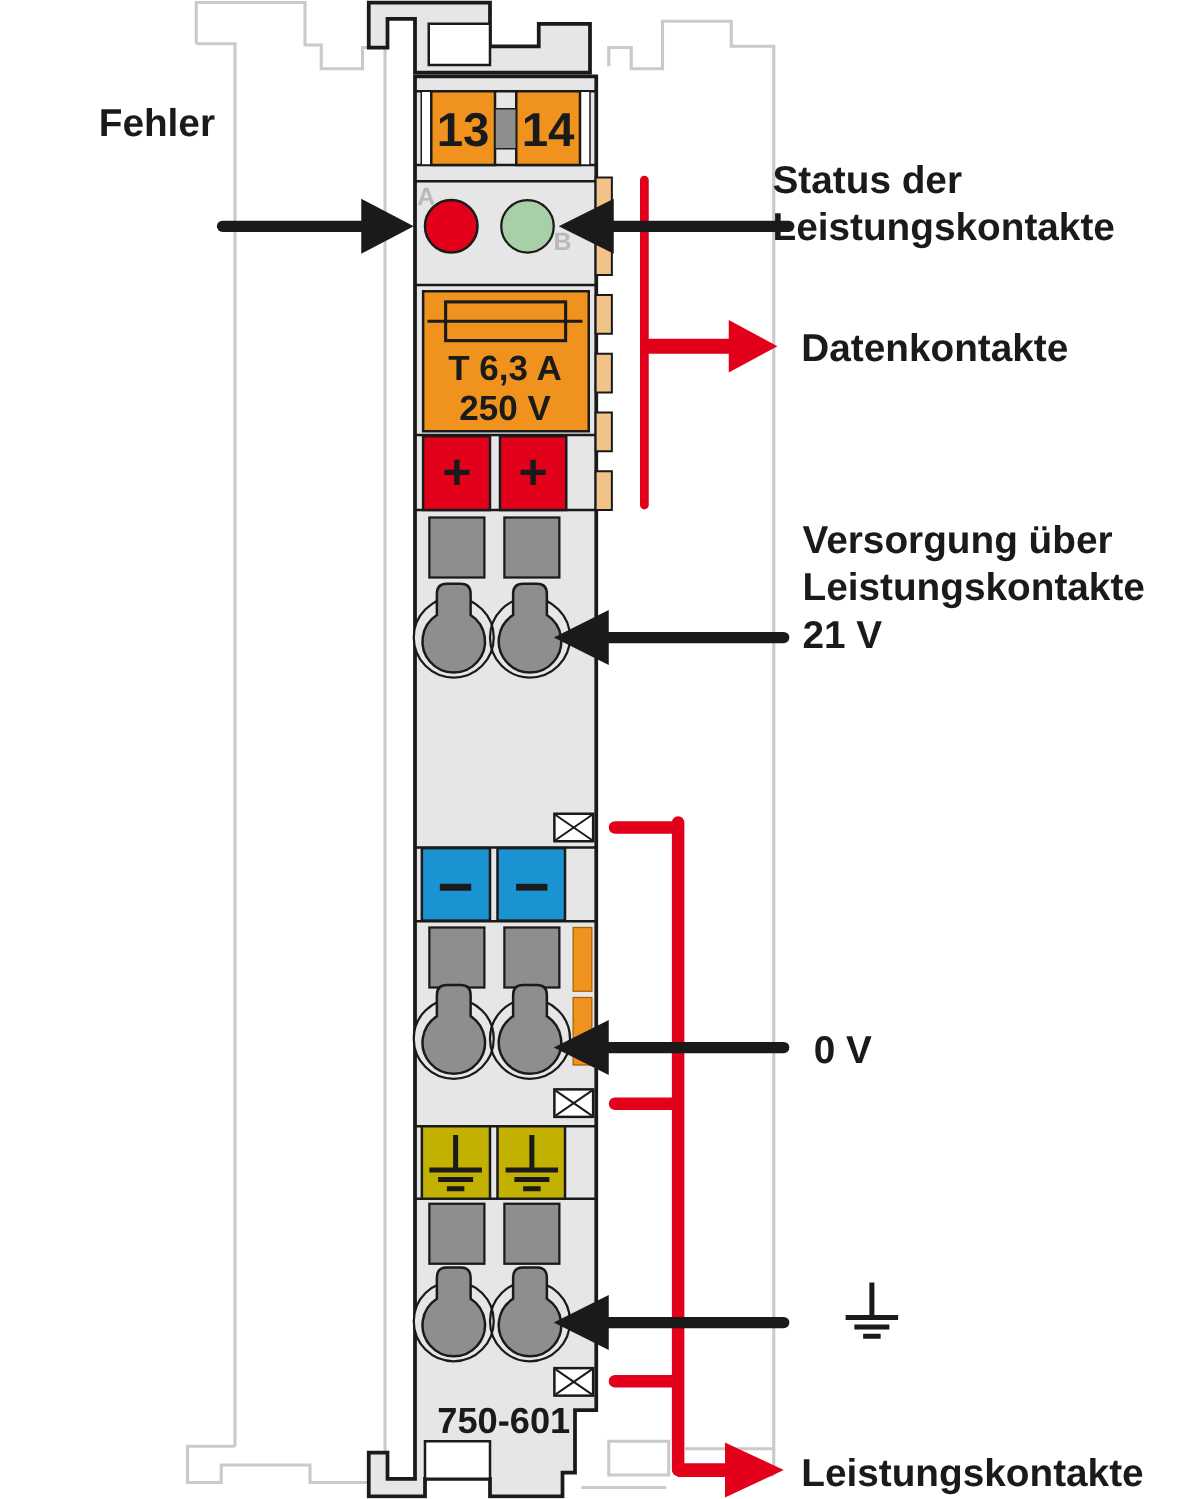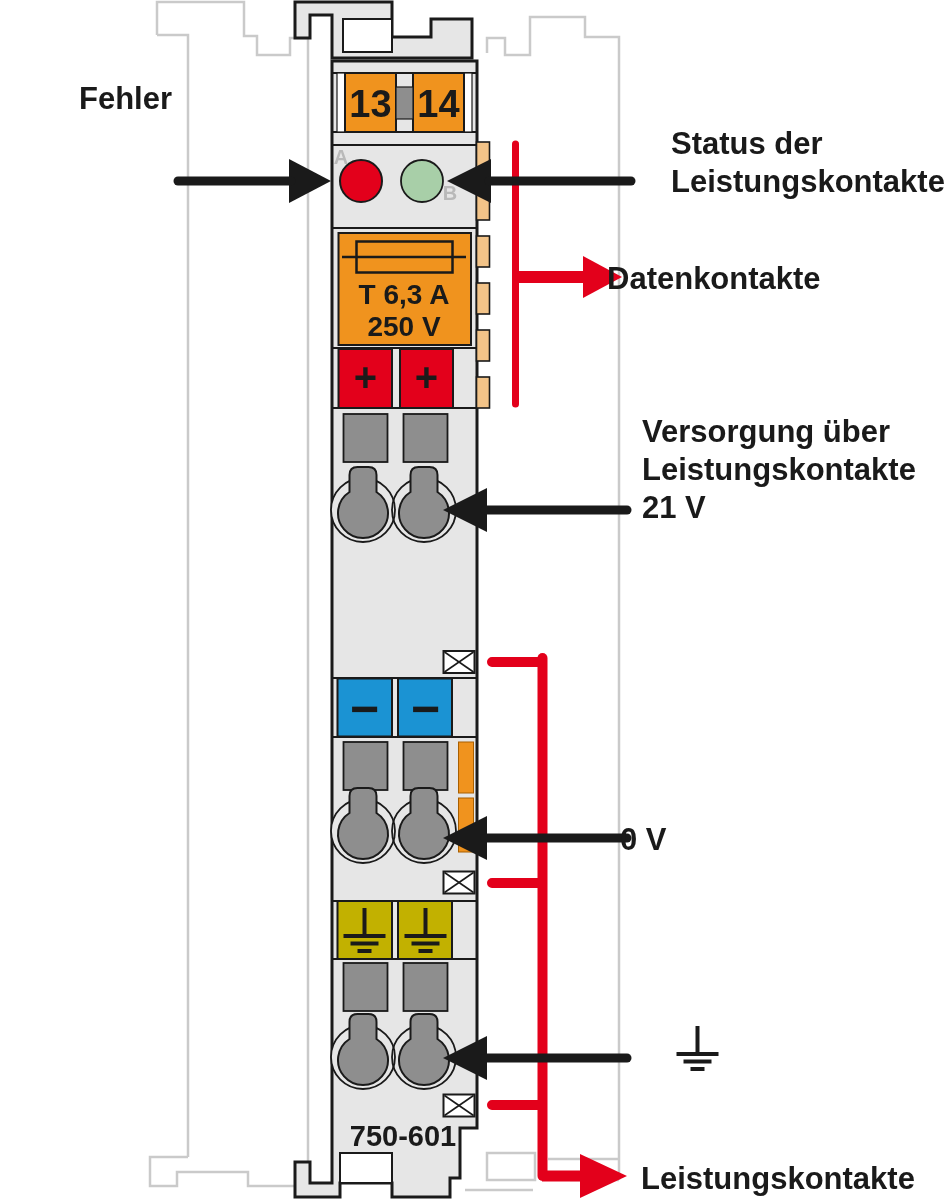--- a/index.html
+++ b/index.html
@@ -3,24 +3,24 @@
 <meta charset="utf-8">
 <style>
   html,body{margin:0;padding:0;background:#ffffff;}
   #canvas{position:relative;width:944px;height:1199px;background:#ffffff;overflow:hidden;
           font-family:"Liberation Sans","DejaVu Sans",sans-serif;}
   #diagram-svg{position:absolute;left:0;top:0;}
   .label{position:absolute;color:#1a1a1a;font-weight:bold;font-size:31px;line-height:38px;
          white-space:nowrap;letter-spacing:0px;}
   .label div{white-space:nowrap;}
   #fault-label{left:0;top:80;width:172px;text-align:right;top:80px;}
-  #status-label{left:671px;top:125px;}
-  #data-contacts-label{left:607px;top:260px;}
+  #status-label{left:618px;top:125px;}
+  #data-contacts-label{left:641px;top:260px;}
   #supply-label{left:642px;top:413px;}
-  #zero-volt-label{left:620px;top:821px;}
+  #zero-volt-label{left:651px;top:821px;}
   #power-contacts-label{left:641px;top:1160px;}
 </style>
 </head>
 <body>
 
 <div id="canvas">
 
 <svg id="diagram-svg" width="944" height="1199" viewBox="0 0 944 1199">
   <defs>
     <g id="entry-pair">

